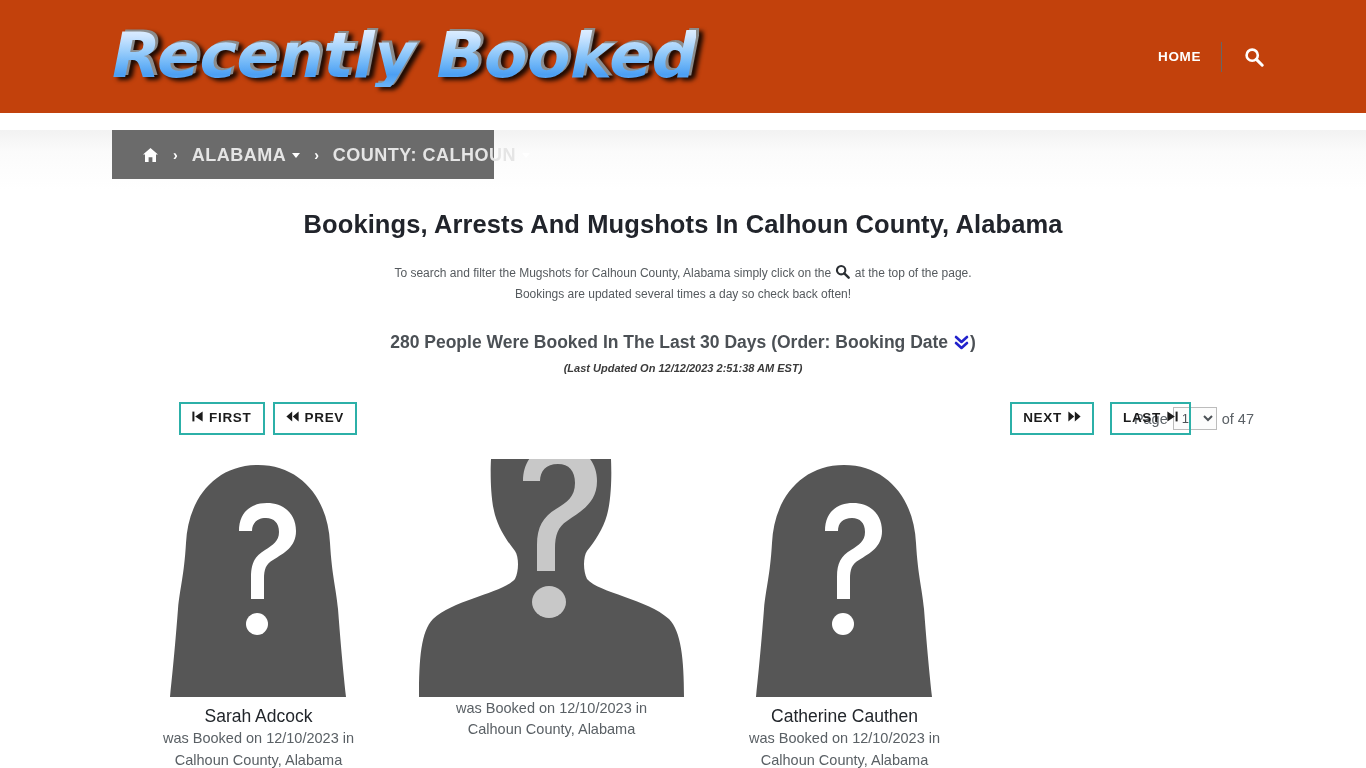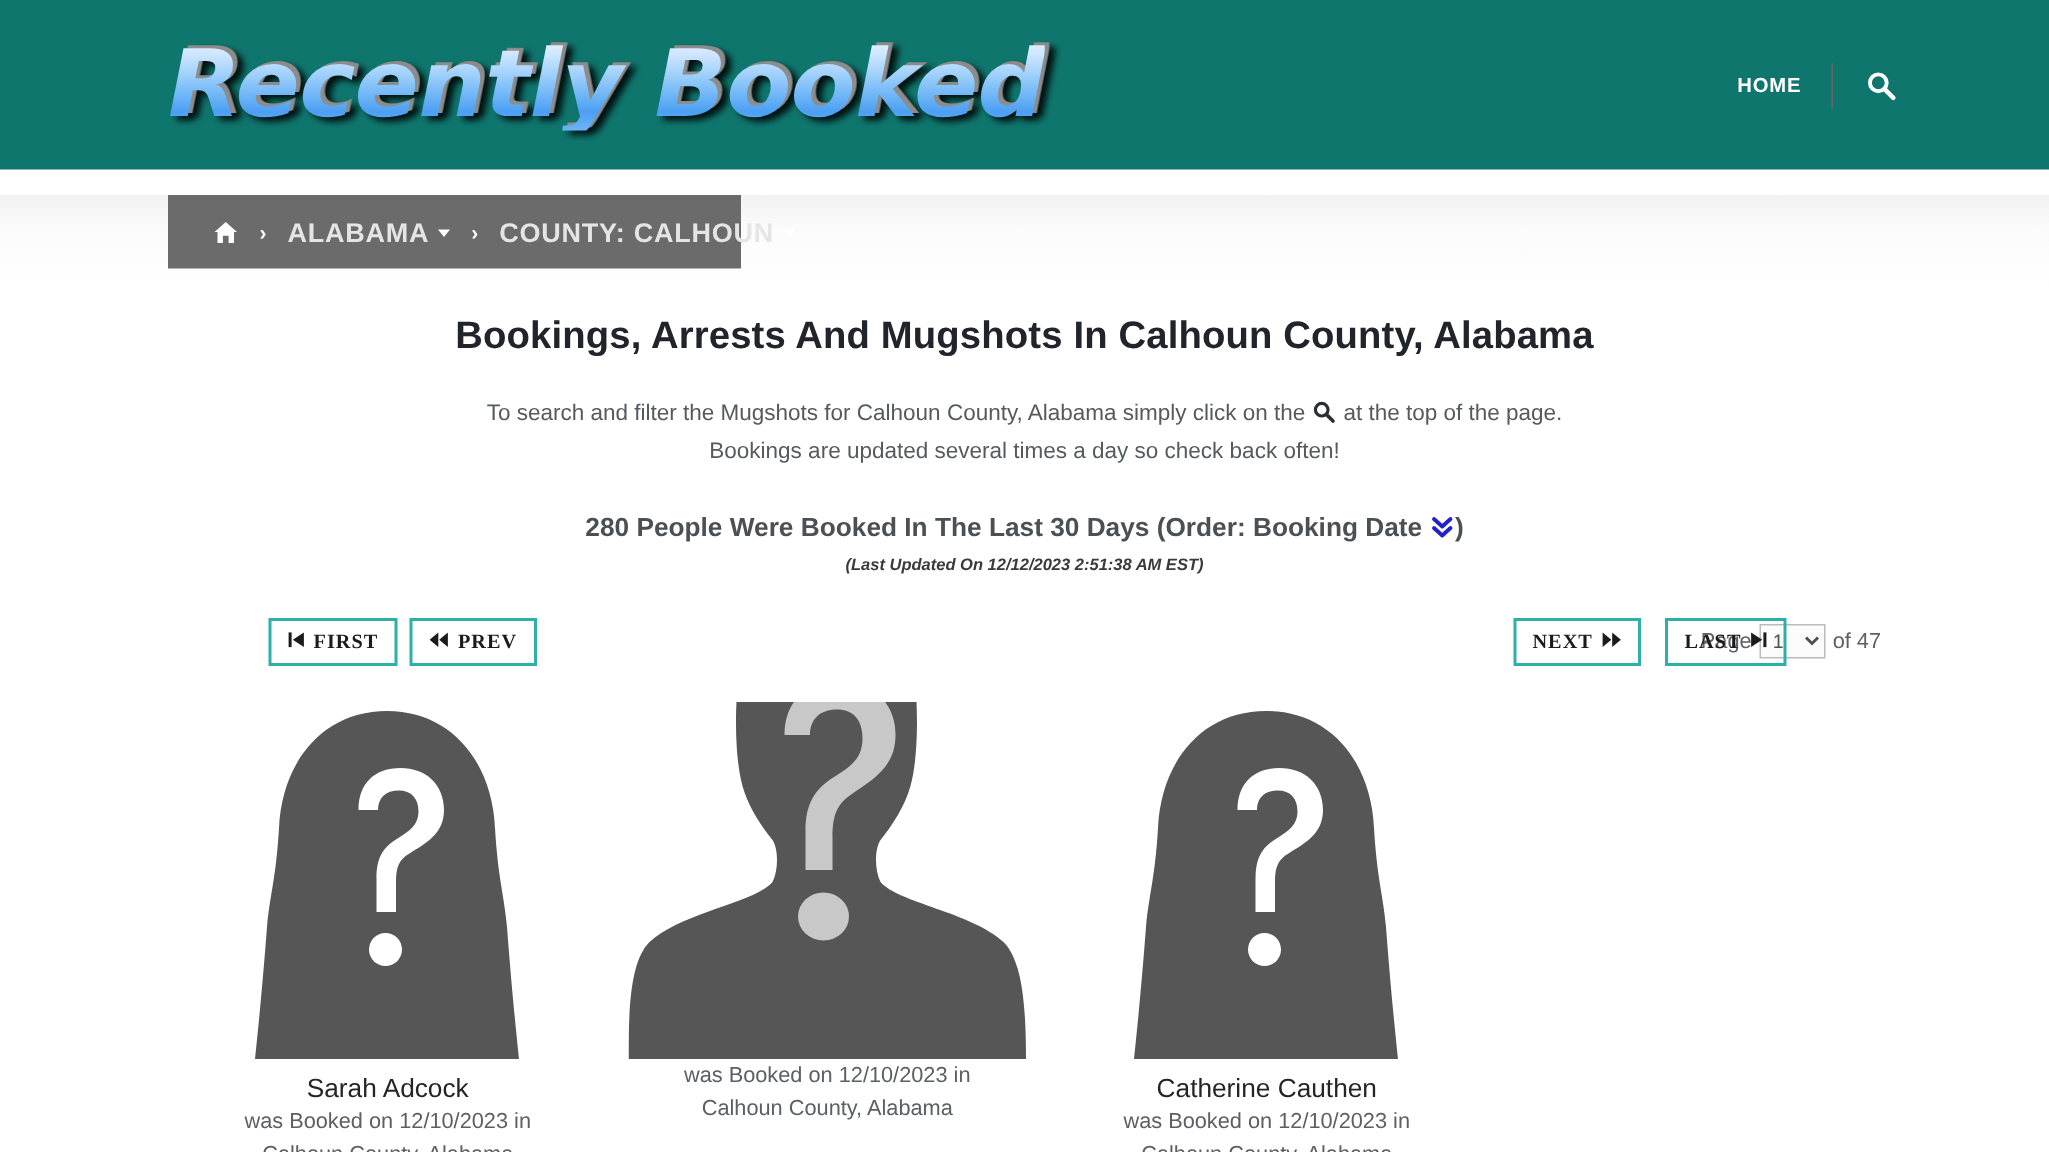--- a/index.html
+++ b/index.html
@@ -12,21 +12,21 @@
     overflow: hidden;
     background: #ffffff;
     font-family: "Liberation Sans", sans-serif;
   }
 
   
   .site-header {
     position: relative;
     width: 1366px;
     height: 113px;
-    background: #0f766e;
+    background: #c2410c;
     display: flex;
     align-items: center;
   }
   .logo-wrap {
     position: absolute;
     left: 112px;
     top: 14px;
     height: 84px;
     display: flex;
     align-items: center;
@@ -145,21 +145,21 @@
     text-align: center;
     font-size: 25.5px;
     font-weight: bold;
     color: #21242b;
     margin: 30px 0 0 0;
     letter-spacing: 0.1px;
     line-height: 1.2;
   }
   .page-desc {
     text-align: center;
-    font-size: 15px;
+    font-size: 12px;
     color: #555a5e;
     margin: 24px auto 0 auto;
     line-height: 1.58;
     max-width: 880px;
   }
   .inline-search-icon {
     display: inline-block;
     vertical-align: -2px;
     margin: 0 1px;
   }
@@ -218,21 +218,21 @@
   .pg-btn {
     border: 2px solid #2cb0a8;
     background: transparent;
     color: #1b1b1b;
     font-size: 13.5px;
     font-weight: bold;
     letter-spacing: 0.7px;
     padding: 7px 11px 8px 11px;
     line-height: 1;
     cursor: pointer;
-    font-family: Liberation Serif, serif;
+    font-family: Liberation Sans, sans-serif;
     display: inline-flex;
     align-items: center;
     gap: 6px;
     text-transform: uppercase;
   }
   .pg-select {
     font-family: "Liberation Sans", sans-serif;
     font-size: 13px;
     color: #4d5257;
     border: 1px solid #bcbcbc;

